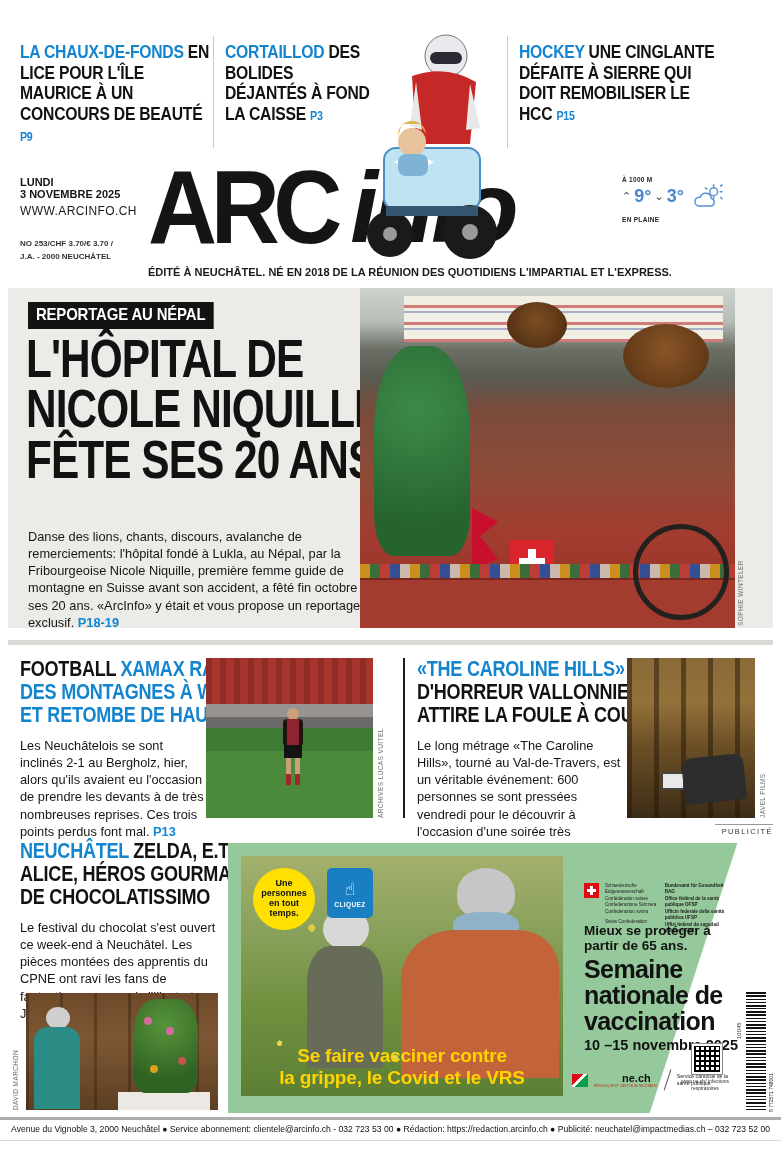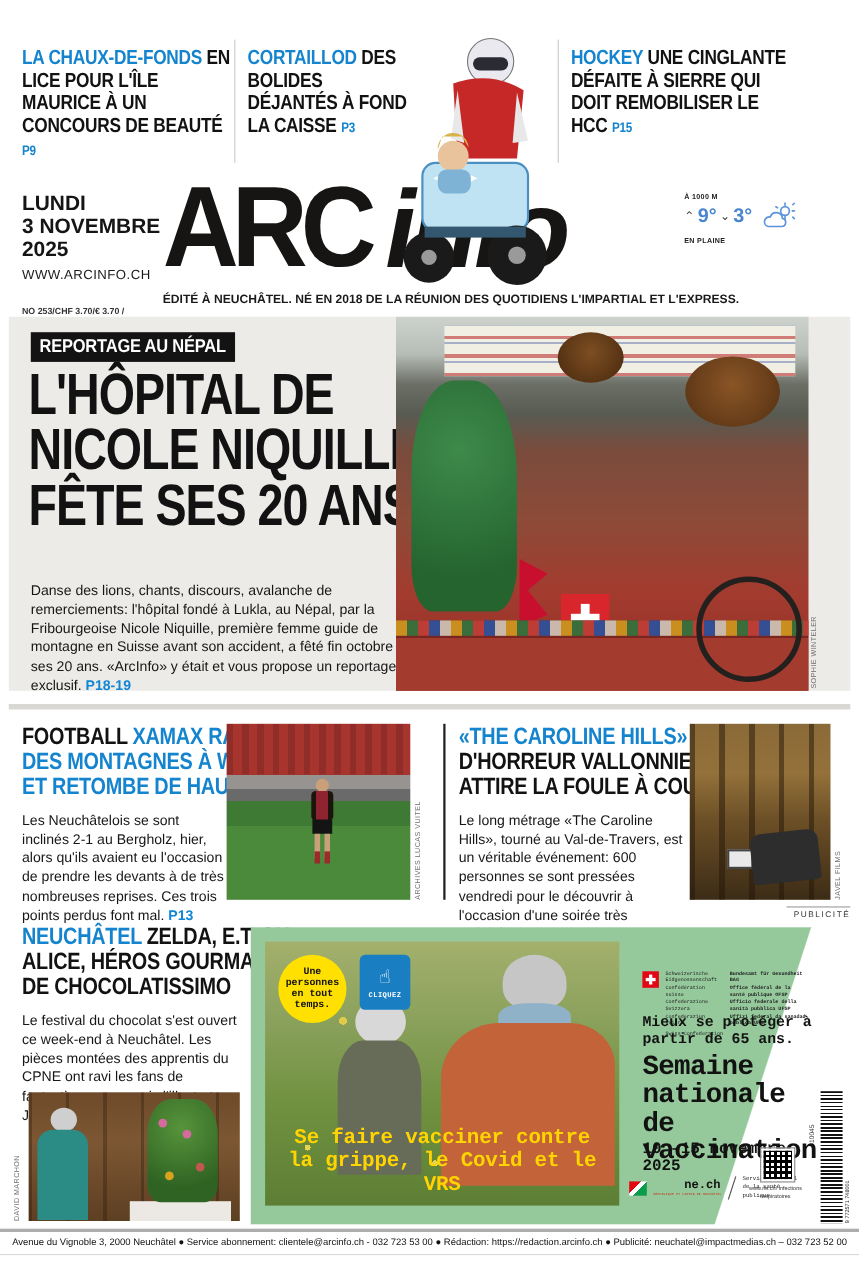--- a/index.html
+++ b/index.html
@@ -6,24 +6,24 @@
   .page{position:relative;width:781px;height:1159px;background:#fff;overflow:hidden;
         font-family:"Liberation Sans",sans-serif;color:#151515;}
   .abs{position:absolute;}
   .blue{color:#1484ce;}
   
   .teaser-h{font-size:18.5px;font-weight:900;line-height:1.12;letter-spacing:-.3px;color:#121212;
             transform:scaleX(.85);transform-origin:0 0;width:118%;}
   .pref{font-size:12.5px;color:#1484ce;}
   .vdiv{width:1px;background:#c9c9c9;position:absolute;}
   
-  .day{font-size:19px;font-weight:900;line-height:1.1;}
+  .day{font-size:11px;font-weight:900;line-height:1.1;}
   .site{font-size:12px;letter-spacing:.4px;margin-top:4px;color:#1a1a1a;}
   .issue{font-size:8px;font-weight:600;color:#333;line-height:1.55;margin-top:20px;}
-  .logo{display:flex;align-items:flex-end;line-height:.95;color:#171513;}
+  .logo{display:flex;align-items:center;line-height:.95;color:#171513;}
   .logo-arc{font-size:104px;font-weight:900;letter-spacing:-7px;transform:scaleX(.92);transform-origin:0 0;}
   .logo-info{font-size:100px;font-weight:900;font-style:italic;letter-spacing:-5px;margin-left:-2px;}
   .tagline{font-size:11px;font-weight:800;color:#1a1a1a;}
   .wlabel{font-size:6.5px;font-weight:800;letter-spacing:.3px;color:#222;}
   .wrow{display:flex;align-items:center;gap:3px;}
   .wtemp{font-size:18px;color:#4a86cf;font-weight:600;}
   .chev-up::before{content:"\2303";} .chev-down::before{content:"\2304";}
   .chev-up,.chev-down{font-size:11px;color:#444;font-family:"DejaVu Sans",sans-serif;}
   .wicon{width:34px;height:27px;margin-left:4px;}
   
@@ -313,21 +313,21 @@
         <div class="hair"></div>
         <div class="coat"></div>
       </div>
     <div class="chtable"></div>
     <div class="chsculpt"></div>
   </div>
   <div class="abs vcred" style="left:12px;top:993px;height:117px;">DAVID MARCHON</div>
 
   <div class="abs publabel" style="right:8px;top:824px;width:58px;">PUBLICITÉ</div>
 
-  <div class="abs ad" style="left:228px;top:843px;width:518px;height:270px;font-family:Liberation Mono, monospace;">
+  <div class="abs ad" style="left:228px;top:843px;width:518px;height:270px;">
     <div class="photo adphoto" style="left:13px;top:13px;width:322px;height:240px;">
       <div class="adman">
           <div class="hair"></div>
           <div class="scarf"></div>
           <div class="jacket"></div>
         </div>
       <div class="adwoman">
           <div class="hair"></div>
           <div class="body"></div>
         </div>

